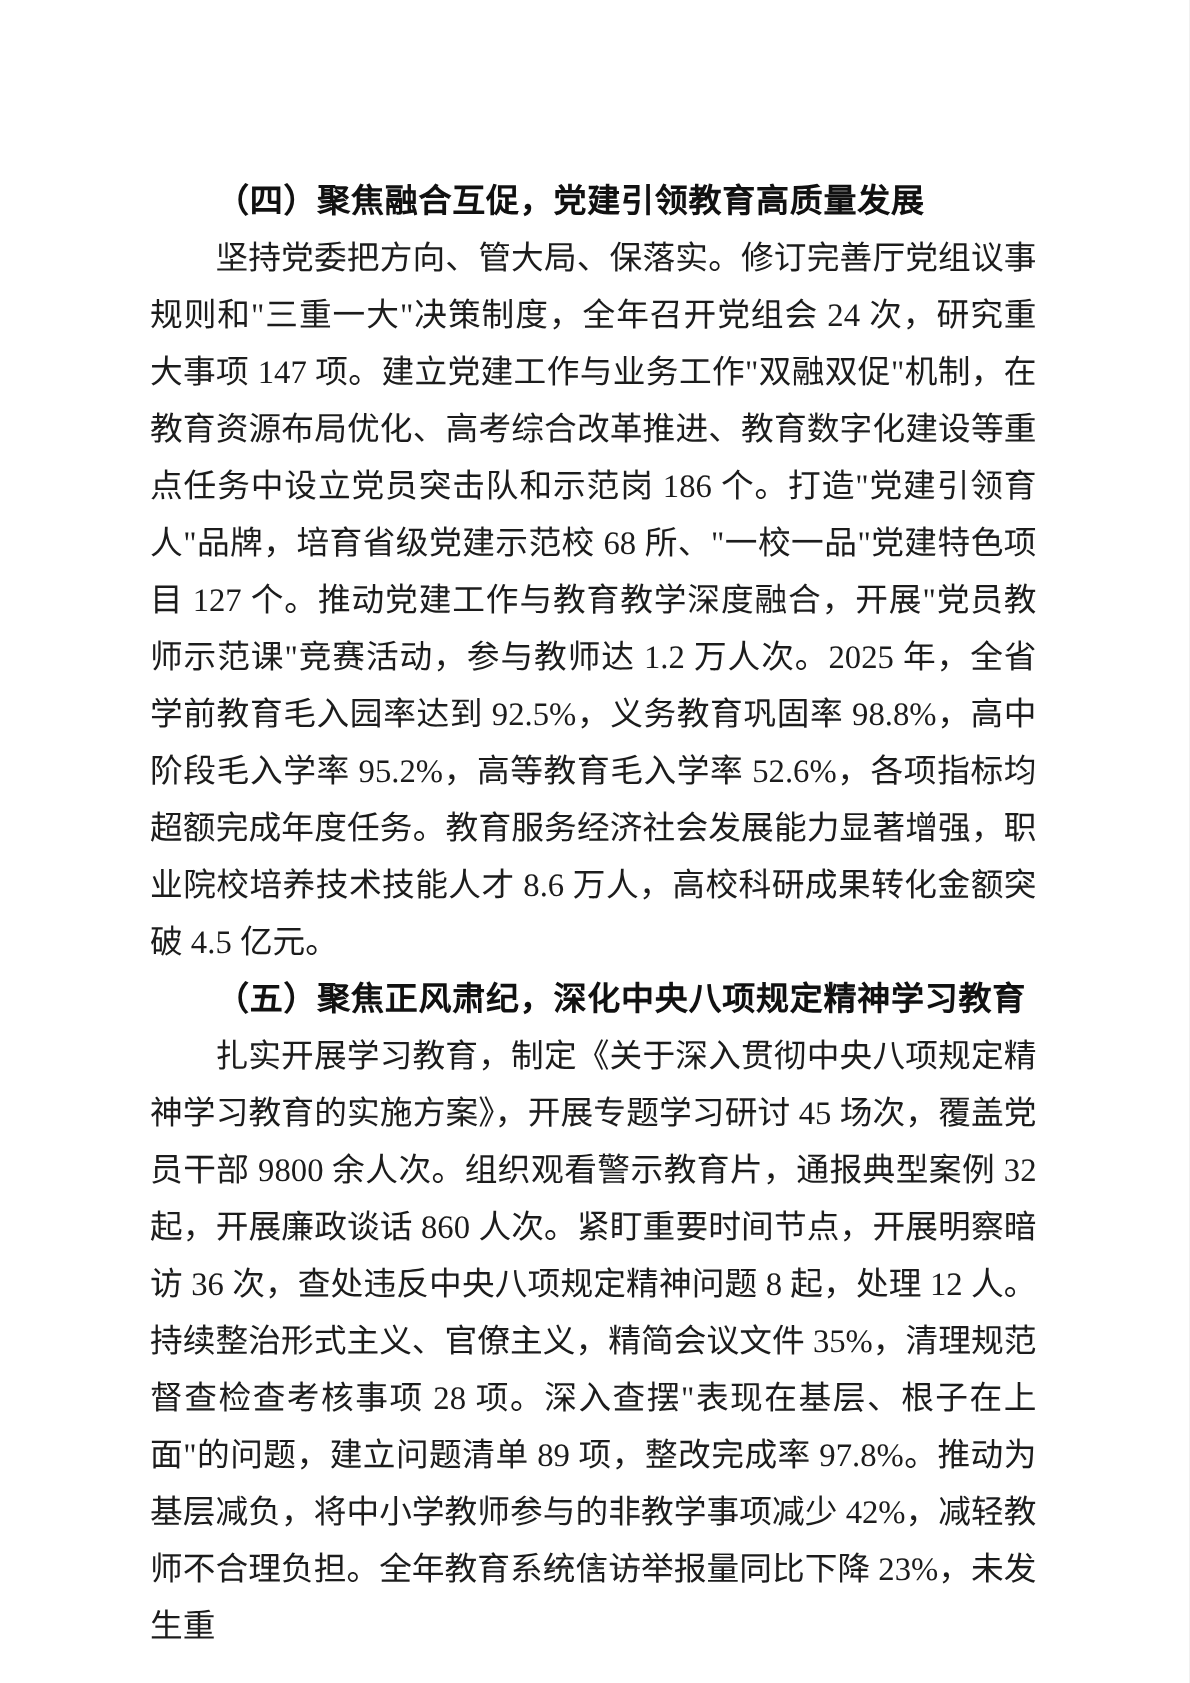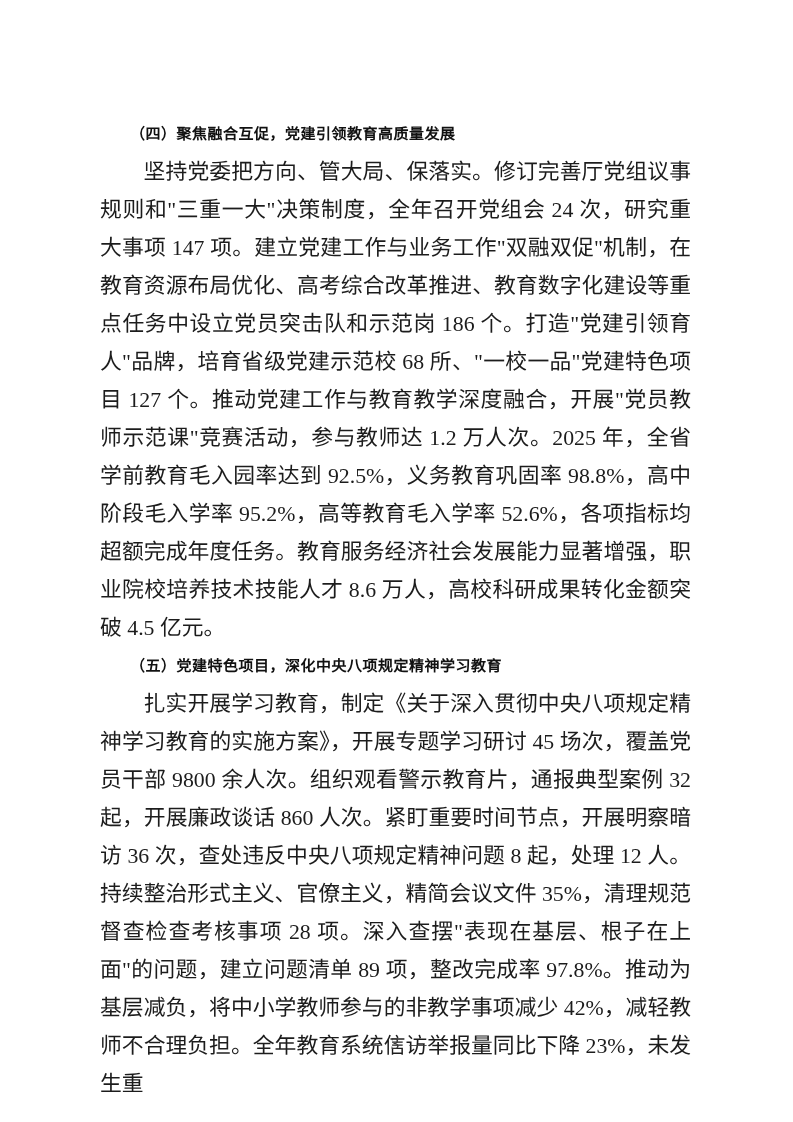--- a/index.html
+++ b/index.html
@@ -18,21 +18,21 @@
     color: #1c1c1c;
   }
   .content {
     position: absolute;
     left: 100px;
     top: 115px;
     width: 591px;
   }
   .doc-heading {
     margin: 0;
-    font-size: 15px;
+    font-size: 22px;
     line-height: 38px;
     font-weight: bold;
     color: #111111;
     text-indent: 2em;
     letter-spacing: 0.5px;
   }
   .doc-para {
     margin: 0;
     font-size: 21.8px;
     line-height: 38px;
@@ -53,17 +53,17 @@
     letter-spacing: 3px;
   }
 </style>
 </head>
 <body>
 
 <div class="page">
   <div class="content">
     <h3 class="doc-heading">（四）聚焦融合互促，党建引领教育高质量发展</h3>
     <p class="doc-para">坚持党委把方向、管大局、保落实。修订完善厅党组议事规则和"三重一大"决策制度，全年召开党组会 24 次，研究重大事项 147 项。建立党建工作与业务工作"双融双促"机制，在教育资源布局优化、高考综合改革推进、教育数字化建设等重点任务中设立党员突击队和示范岗 186 个。打造"党建引领育人"品牌，培育省级党建示范校 68 所、"一校一品"党建特色项目 127 个。推动党建工作与教育教学深度融合，开展"党员教师示范课"竞赛活动，参与教师达 1.2 万人次。2025 年，全省学前教育毛入园率达到 92.5%，义务教育巩固率 98.8%，高中阶段毛入学率 95.2%，高等教育毛入学率 52.6%，各项指标均超额完成年度任务。教育服务经济社会发展能力显著增强，职业院校培养技术技能人才 8.6 万人，高校科研成果转化金额突破 4.5 亿元。</p>
-    <h3 class="doc-heading">（五）党建特色项目，深化中央八项规定精神学习教育</h3>
+    <h3 class="doc-heading">（五）聚焦正风肃纪，深化中央八项规定精神学习教育</h3>
     <p class="doc-para">扎实开展学习教育，制定《关于深入贯彻中央八项规定精神学习教育的实施方案》，开展专题学习研讨 45 场次，覆盖党员干部 9800 余人次。组织观看警示教育片，通报典型案例 32 起，开展廉政谈话 860 人次。紧盯重要时间节点，开展明察暗访 36 次，查处违反中央八项规定精神问题 8 起，处理 12 人。持续整治形式主义、官僚主义，精简会议文件 35%，清理规范督查检查考核事项 28 项。深入查摆"表现在基层、根子在上面"的问题，建立问题清单 89 项，整改完成率 97.8%。推动为基层减负，将中小学教师参与的非教学事项减少 42%，减轻教师不合理负担。全年教育系统信访举报量同比下降 23%，未发生重</p>
   </div>
   <div class="page-footer">— 3 —</div>
 </div>
 
 </body></html>

